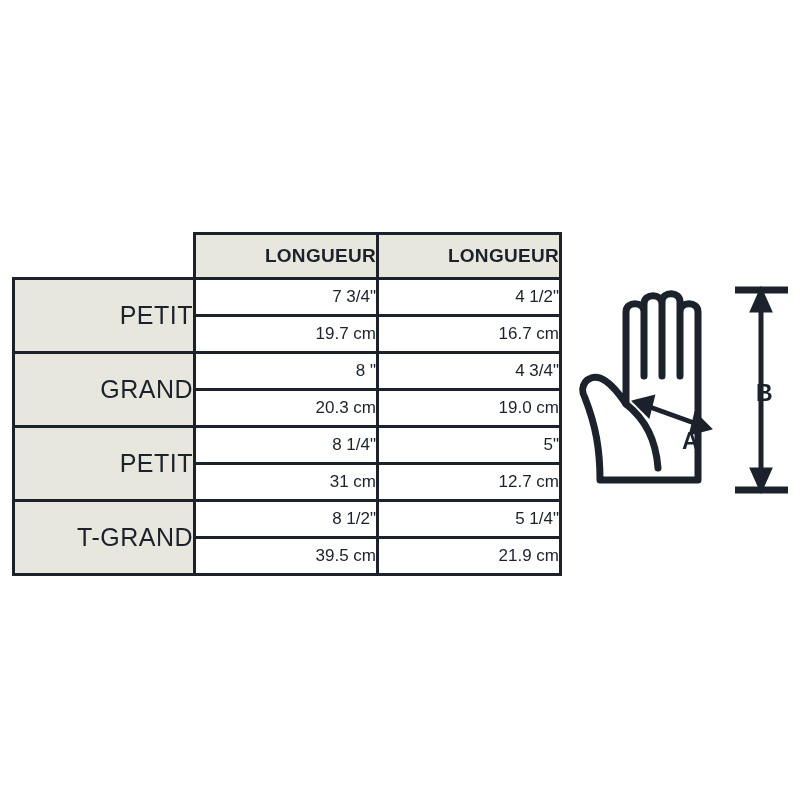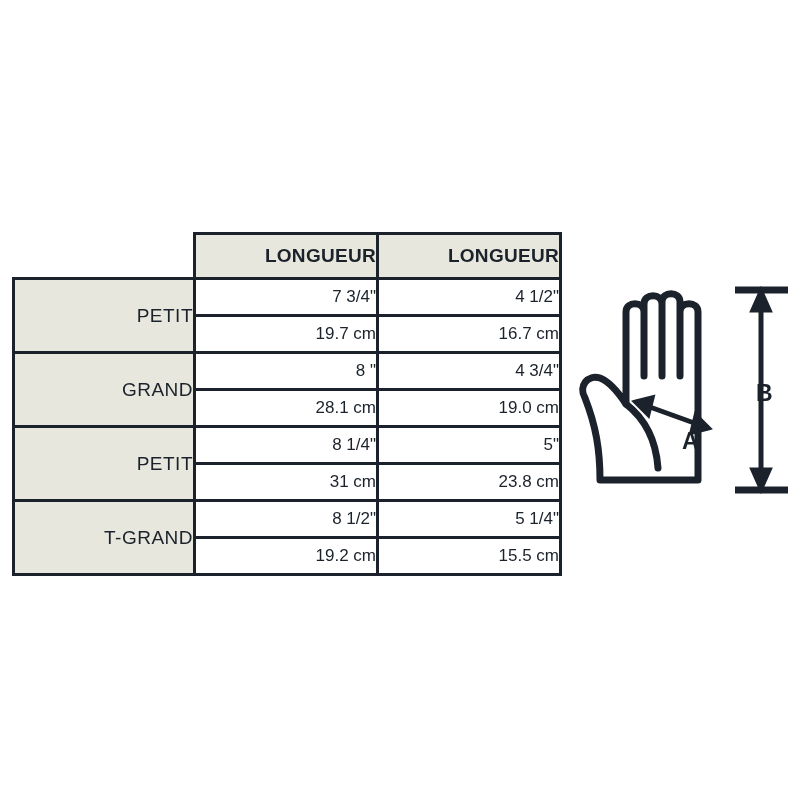--- a/index.html
+++ b/index.html
@@ -47,21 +47,21 @@
   .hdr-cell {
     height: 42px;
     background: #e8e7dd;
     font-size: 19px;
     font-weight: bold;
     letter-spacing: 0.3px;
   }
 
   .size-cell {
     background: #e8e7dd;
-    font-size: 19px;
+    font-size: 25px;
     letter-spacing: 0.5px;
   }
 
   .val-cell {
     height: 34px;
     background: #ffffff;
     font-size: 17px;
   }
   .val-cell.metric {
     font-weight: normal;
@@ -108,42 +108,42 @@
         <td class="val-cell metric">19.7 cm</td>
         <td class="val-cell metric">16.7 cm</td>
       </tr>
 
       <tr>
         <td class="size-cell col-size" rowspan="2">GRAND</td>
         <td class="val-cell">8 "</td>
         <td class="val-cell">4 3/4"</td>
       </tr>
       <tr>
-        <td class="val-cell metric">28.1 cm</td>
+        <td class="val-cell metric">20.3 cm</td>
         <td class="val-cell metric">19.0 cm</td>
       </tr>
 
       <tr>
         <td class="size-cell col-size" rowspan="2">PETIT</td>
         <td class="val-cell">8 1/4"</td>
         <td class="val-cell">5"</td>
       </tr>
       <tr>
         <td class="val-cell metric">31 cm</td>
-        <td class="val-cell metric">23.8 cm</td>
+        <td class="val-cell metric">12.7 cm</td>
       </tr>
 
       <tr>
         <td class="size-cell col-size" rowspan="2">T-GRAND</td>
         <td class="val-cell">8 1/2"</td>
         <td class="val-cell">5 1/4"</td>
       </tr>
       <tr>
-        <td class="val-cell metric">19.2 cm</td>
-        <td class="val-cell metric">15.5 cm</td>
+        <td class="val-cell metric">39.5 cm</td>
+        <td class="val-cell metric">21.9 cm</td>
       </tr>
     </tbody>
   </table>
 
   <div class="hand-figure">
     <svg width="230" height="250" viewBox="0 0 230 250">
       <g fill="none" stroke="#1b222b" stroke-width="7" stroke-linecap="round" stroke-linejoin="round">
 
         <path d="M25 130
                  C 18 118, 28 106, 40 110

